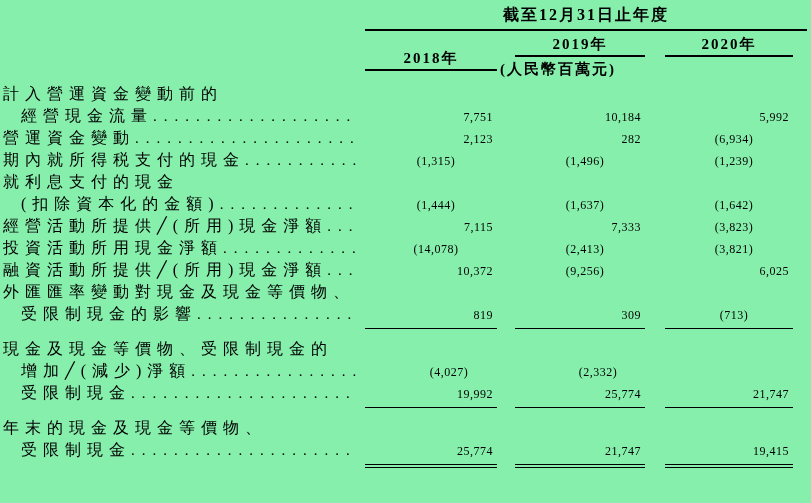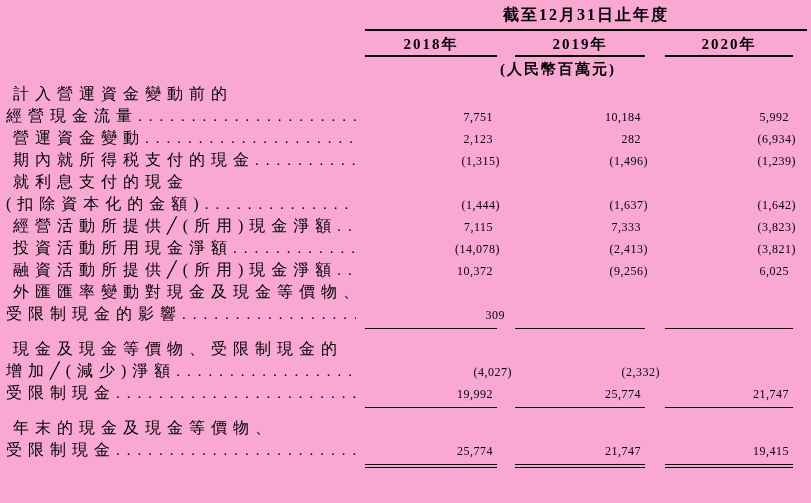--- a/index.html
+++ b/index.html
@@ -1,19 +1,19 @@
 <!DOCTYPE html>
 <html><head>
 <meta charset="utf-8">
 <style>
   html, body { margin:0; padding:0; background:#fff; }
   .page {
     position:relative;
     width:811px; height:503px;
-    background:#f9a8d4;
+    background:#86efac;
     color:#000;
     font-family:"Liberation Serif","DejaVu Serif",serif;
     overflow:hidden;
   }
 
   
   .header { position:absolute; top:0; left:0; width:811px; height:83px; }
   .period-title {
     position:absolute; left:365px; width:442px; top:5px;
     text-align:center; font-weight:bold; font-size:16px; letter-spacing:2px;
@@ -21,53 +21,53 @@
   }
   .title-rule {
     position:absolute; left:365px; width:442px; top:29px;
     border-top:2px solid #000;
   }
   .year {
     position:absolute; top:33px; height:22px; line-height:22px;
     text-align:center; font-weight:bold; font-size:15px; letter-spacing:2px;
     border-bottom:2px solid #000; box-sizing:content-box;
   }
-  .year.y1 { left:365px; width:132px; }
+  .year.y1 { left:365px; width:132px;margin-top:14px; }
   .year.y2 { left:515px; width:130px; }
   .year.y3 { left:665px; width:128px; }
   .unit-note {
     position:absolute; left:500px; width:160px; top:60px;
     text-align:left; font-weight:bold; font-size:15px; letter-spacing:2px;
     white-space:nowrap;
   }
 
   
   .tbody { position:absolute; top:83px; left:0; width:811px; }
   .row { display:flex; height:22px; line-height:22px; align-items:baseline; }
   .label {
-    width:361px; box-sizing:border-box; padding-left:13px;
+    width:361px; box-sizing:border-box; padding-left:3px;
     display:flex; overflow:hidden; white-space:nowrap;
     font-size:16px;
   }
   .label .lt { flex:none; letter-spacing:6px; }
-  .row.ind .label { padding-left:6px; }
+  .row.ind .label { padding-left:21px; }
   .leader {
     flex:1 1 auto; overflow:hidden; white-space:nowrap;
     letter-spacing:7px; font-size:15px; margin-right:5px;
   }
   .row.nol .leader { visibility:hidden; }
 
   .num {
     text-align:right; font-size:12px; letter-spacing:0.5px;
     box-sizing:border-box; padding-right:4px; white-space:nowrap;
   }
   .num.c1 { width:132px; margin-left:4px; }
   .num.c2 { width:130px; margin-left:18px; }
   .num.c3 { width:128px; margin-left:20px; }
-  .num.paren { transform:translateX(7px); }
+  .num.paren { transform:translateX(7px);text-align:center; }
 
   
   .rr { display:flex; height:7px; }
   .rr .sp0 { width:365px; }
   .rr .sp1 { width:18px; }
   .rr .sp2 { width:20px; }
   .rr .seg { margin-top:3px; height:0; border-top:1px solid #000; }
   .rr .seg.w1 { width:132px; }
   .rr .seg.w2 { width:130px; }
   .rr .seg.w3 { width:128px; }
@@ -189,21 +189,23 @@
       <div class="num c1"></div>
       <div class="num c2"></div>
       <div class="num c3"></div>
     </div>
 
     <div class="row ind">
       <div class="label">
           <span class="lt">受限制現金的影響</span>
           <span class="leader">..................................................</span>
         </div>
+      <div class="num c1">819</div>
       <div class="num c2">309</div>
+      <div class="num c3 paren">(713)</div>
     </div>
 
     <div class="rr gap">
       <div class="sp0"></div>
         <div class="seg w1"></div>
         <div class="sp1"></div>
         <div class="seg w2"></div>
         <div class="sp2"></div>
         <div class="seg w3"></div>
     </div>

